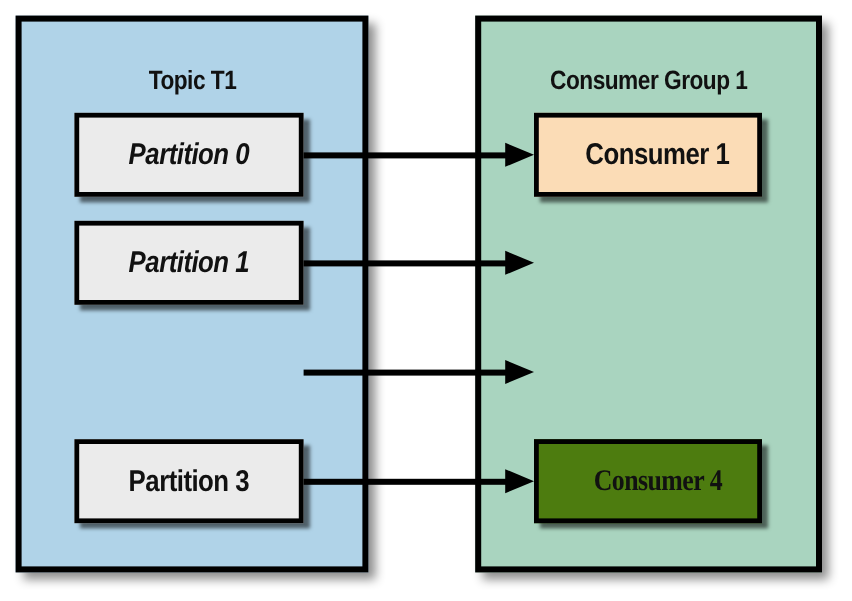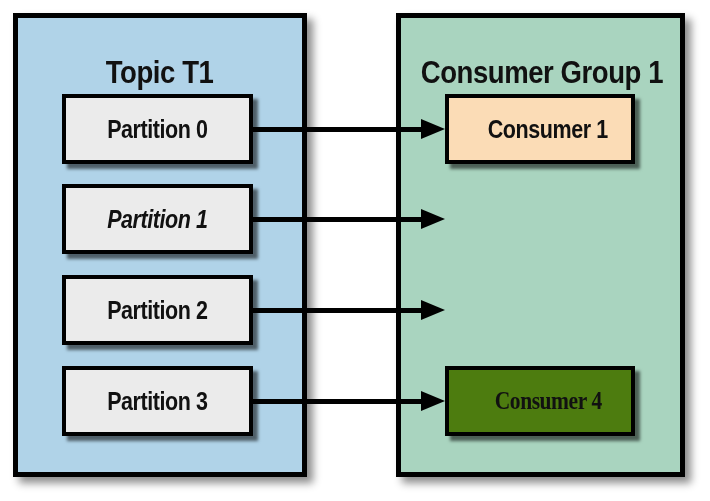--- a/index.html
+++ b/index.html
@@ -25,21 +25,21 @@
     box-shadow: 6px 6px 8px rgba(0,0,0,0.45);
   }
   .panel-topic  { left: 13px;  width: 294px; }
   .panel-group  { left: 396px; width: 289px; }
   .panel-title {
     position: absolute;
     top: 36px;
     left: 0;
     right: 0;
     text-align: center;
-    font-size: 32px;
+    font-size: 22px;
     font-weight: bold;
     color: #111111;
     white-space: nowrap;
   }
   
   .cond {
     display: inline-block;
     transform: scaleX(0.86);
     transform-origin: 50% 50%;
     letter-spacing: -0.5px;
@@ -106,28 +106,25 @@
       <span class="cond">Topic T1</span>
     </div>
   </div>
 
   <div class="panel panel-group" style="background: rgb(169, 212, 191);">
     <div class="panel-title">
       <span class="cond">Consumer Group 1</span>
     </div>
   </div>
 
-  <div class="node partition row-0" style="background: rgb(235, 235, 235);">
+  <div class="node partition row-0" style="background: rgb(235, 235, 235); font-style: italic;">
     <span class="cond">Partition 0</span>
   </div>
   <div class="node partition row-1" style="background: rgb(235, 235, 235);">
     <span class="cond">Partition 1</span>
-  </div>
-  <div class="node partition row-2" style="background: rgb(235, 235, 235);">
-    <span class="cond">Partition 2</span>
   </div>
   <div class="node partition row-3" style="background: rgb(235, 235, 235);">
     <span class="cond">Partition 3</span>
   </div>
 
   <div class="node consumer row-0" style="background: rgb(251, 220, 182);">
     <span class="cond">Consumer 1</span>
   </div>
   <div class="node consumer row-3" style="background: #4d7c0f; font-family: Liberation Serif, serif;">
     <span class="cond">Consumer 4</span>

